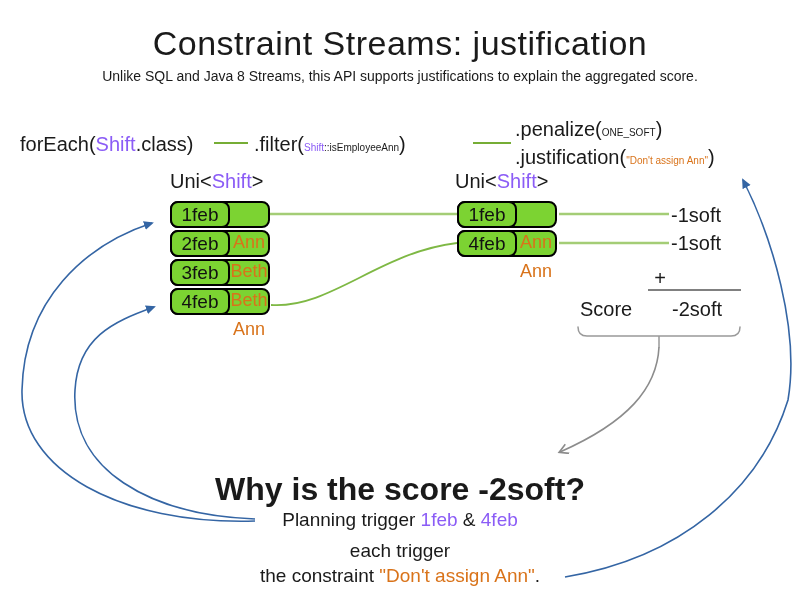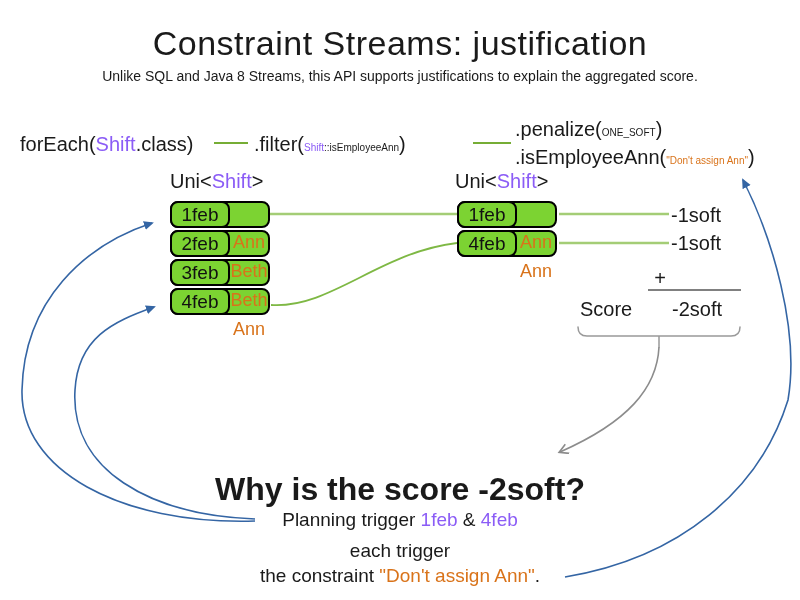--- a/index.html
+++ b/index.html
@@ -68,21 +68,21 @@
 
     <div class="abs center title" style="top:24px;">Constraint Streams: justification</div>
     <div class="abs center subtitle" style="top:68px;">Unlike SQL and Java 8 Streams, this API supports justifications to explain the aggregated score.</div>
 
     <div class="abs code" style="left:20px;top:132px;"><span>forEach(</span><span class="green">Shift</span><span>.class)</span></div>
 
     <div class="abs code" style="left:254px;top:132px;"><span>.filter(</span><span class="small green">Shift</span><span class="small">::isEmployeeAnn</span><span>)</span></div>
 
     <div class="abs code" style="left:515px;top:117px;"><span>.penalize(</span><span class="small">ONE_SOFT</span><span>)</span></div>
 
-    <div class="abs code" style="left:515px;top:145px;"><span>.isEmployeeAnn(</span><span class="small orange">"Don't assign Ann"</span><span>)</span></div>
+    <div class="abs code" style="left:515px;top:145px;"><span>.justification(</span><span class="small orange">"Don't assign Ann"</span><span>)</span></div>
 
     <div class="abs uni" style="left:170px;top:170px;"><span>Uni&lt;</span><span class="green">Shift</span><span>&gt;</span></div>
 
     <div class="abs uni" style="left:455px;top:170px;"><span>Uni&lt;</span><span class="green">Shift</span><span>&gt;</span></div>
 
     <div class="stable" style="left:170px;top:201px;">
       <div class="srow">
         <div class="sdate">1feb</div>
         <div class="sname">Ann</div>
       </div>

